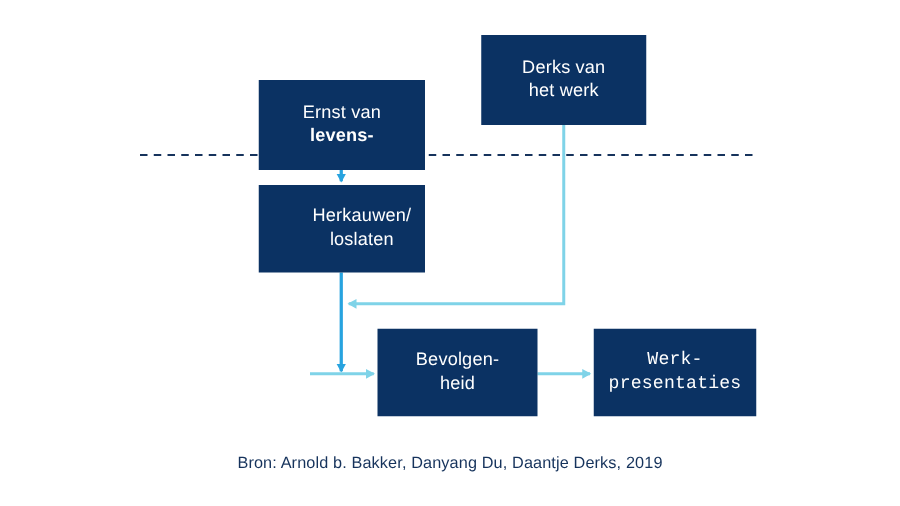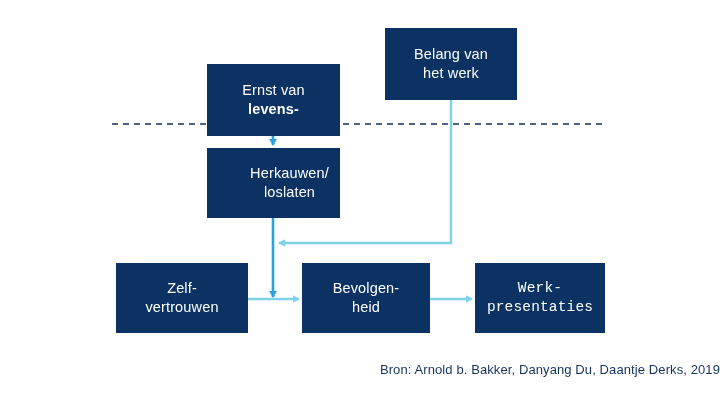--- a/index.html
+++ b/index.html
@@ -49,21 +49,21 @@
   #n-herkauwen   { left: 207px; top: 148px; width: 133px; height: 70px; padding-left: 38px; }
   #n-zelf        { left: 116px; top: 263px; width: 132px; height: 70px; }
   #n-bevolgen    { left: 302px; top: 263px; width: 128px; height: 70px; text-align: right; }
   #n-werk        { left: 475px; top: 263px; width: 130px; height: 70px; font-family: Liberation Mono, monospace; }
 
   .caption {
     position: absolute;
     left: 0;
     top: 362px;
     width: 720px;
-    text-align: right;
+    text-align: center;
     color: #16335c;
     font-size: 13px;
     letter-spacing: 0.1px;
   }
 </style>
 </head>
 <body>
 
 <div id="stage">
 
@@ -89,33 +89,29 @@
 
     <line x1="430" y1="299" x2="472" y2="299" stroke="#7FD3E8" stroke-width="2.4" marker-end="url(#ah-light)"></line>
   </svg>
 
   <div class="node" id="n-ernst">
     <span class="ln">Ernst van</span>
     <span class="ln bold">levens-</span>
   </div>
 
   <div class="node" id="n-belang">
-    <span class="ln">Belang van</span>
+    <span class="ln">Derks van</span>
     <span class="ln">het werk</span>
   </div>
 
   <div class="node" id="n-herkauwen">
     <span class="ln">Herkauwen/</span>
     <span class="ln">loslaten</span>
   </div>
 
-  <div class="node" id="n-zelf">
-    <span class="ln">Zelf-</span>
-    <span class="ln">vertrouwen</span>
-  </div>
 
   <div class="node" id="n-bevolgen">
     <span class="ln">Bevolgen-</span>
     <span class="ln">heid</span>
   </div>
 
   <div class="node" id="n-werk">
     <span class="ln">Werk-</span>
     <span class="ln">presentaties</span>
   </div>

